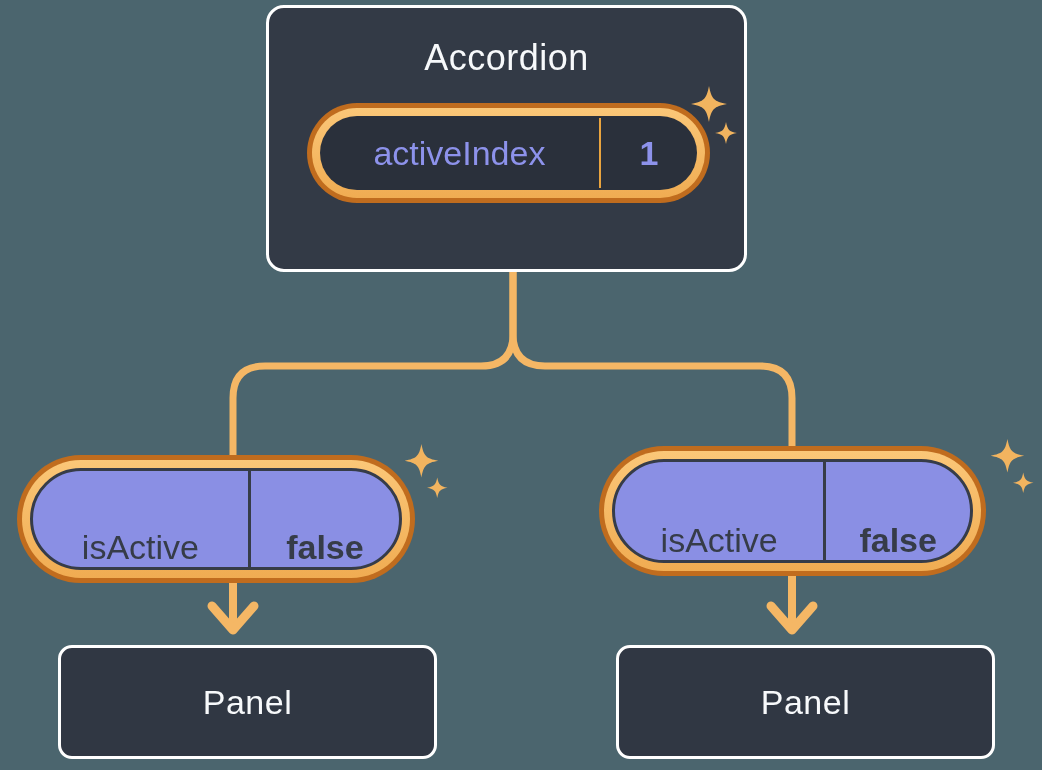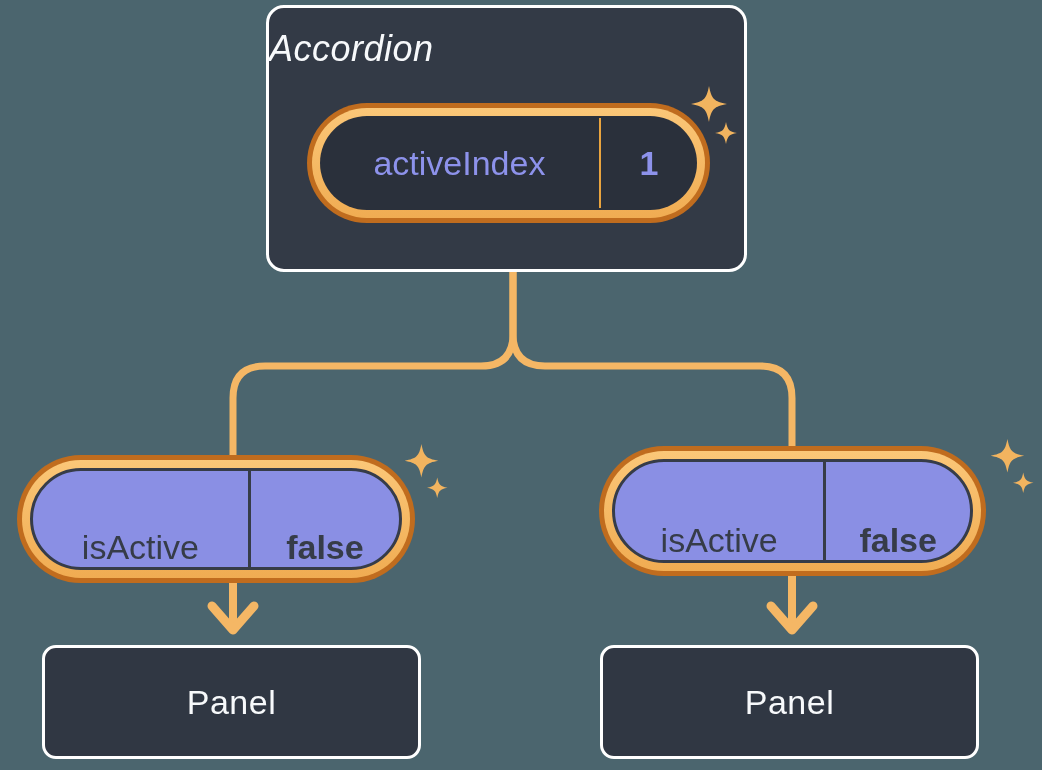--- a/index.html
+++ b/index.html
@@ -41,31 +41,31 @@
   
   .card{
     position:absolute;z-index:2;
     background:var(--card-bg);
     border:3px solid var(--card-border);
     border-radius:18px;
     box-sizing:border-box;
   }
   #accordion-card{left:266px;top:5px;width:481px;height:267px;}
   .card-title{
-    margin-top:20px;
+    margin-top:29px;
+    text-align:center;
     font-size:36px;font-weight:500;
     color:var(--light-text);
     letter-spacing:.5px;
-    font-style:italic;
   }
   .panel-card{
     width:379px;height:114px;top:645px;
     border-radius:14px;
     background:var(--panel-bg);
-    display:flex;align-items:center;justify-content:center;
+    display:flex;align-items:center;justify-content:center;margin-left:16px;
   }
   #panel-left{left:42px;}
   #panel-right{left:600px;}
   .panel-label{
     font-size:34px;font-weight:400;
     color:var(--light-text);
     letter-spacing:.5px;
   }
   
   .glow{
@@ -87,21 +87,21 @@
     display:flex;align-items:stretch;overflow:hidden;
   }
   .pill .cell{
     display:flex;align-items:center;justify-content:center;
     font-size:34px;
   }
   .pill .cell.key{flex:1.45;font-weight:400;}
   .pill .cell.val{flex:1;font-weight:700;}
   .pill .divider{width:3px;align-self:stretch;}
   
-  #accordion-glow{left:307px;top:103px;width:403px;height:120px;}
+  #accordion-glow{left:307px;top:103px;width:403px;height:100px;}
   .pill.dark{background:var(--pill-interior);}
   .pill.dark .cell{color:var(--purple-text);}
   .pill.dark .cell.key{flex:2.9;}
   .pill.dark .divider{background:var(--divider-gold);width:2px;margin:2px 0;}
   
   .pill.purple{
     background:var(--pill-purple);
     border:3px solid var(--dark-text);
     align-items:flex-end;
   }

